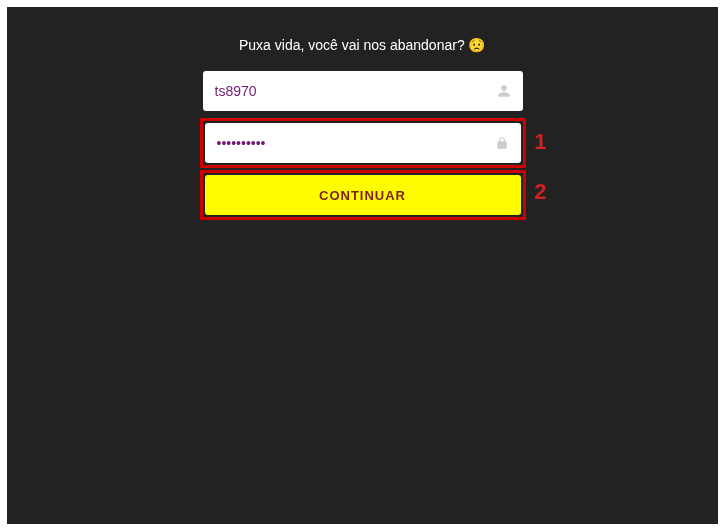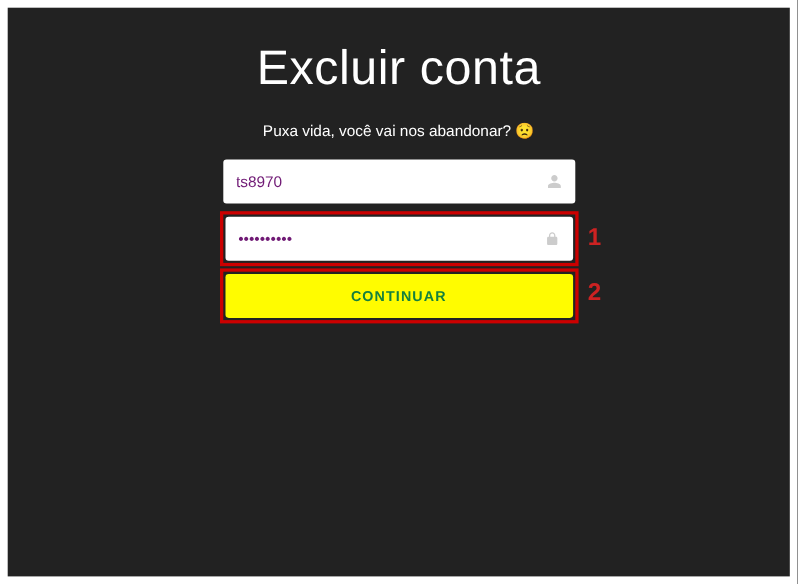--- a/index.html
+++ b/index.html
@@ -80,39 +80,38 @@
   }
   .btn {
     width: 100%;
     height: 40px;
     background: #fffc00;
     border: none;
     border-radius: 3px;
     font-size: 13px;
     font-weight: bold;
     letter-spacing: 1px;
-    color: #15803d;
+    color: #7f1d1d;
     cursor: pointer;
   }
   .annot {
     position: absolute;
     color: #cc2222;
     font-size: 22px;
     font-weight: bold;
   }
   .annot.a1 { right: -24px; top: 58px; }
   .annot.a2 { right: -24px; top: 108px; }
   .emoji { font-size: 14px; }
 </style>
 </head>
 <body>
 
 <div class="panel">
 
-  <h1 class="title">Excluir conta</h1>
 
   <p class="subtitle">
     <span>Puxa vida, você vai nos abandonar? </span><span class="emoji">😟</span>
   </p>
 
 
 
   <div class="form">
 
     <div class="field-wrap">

